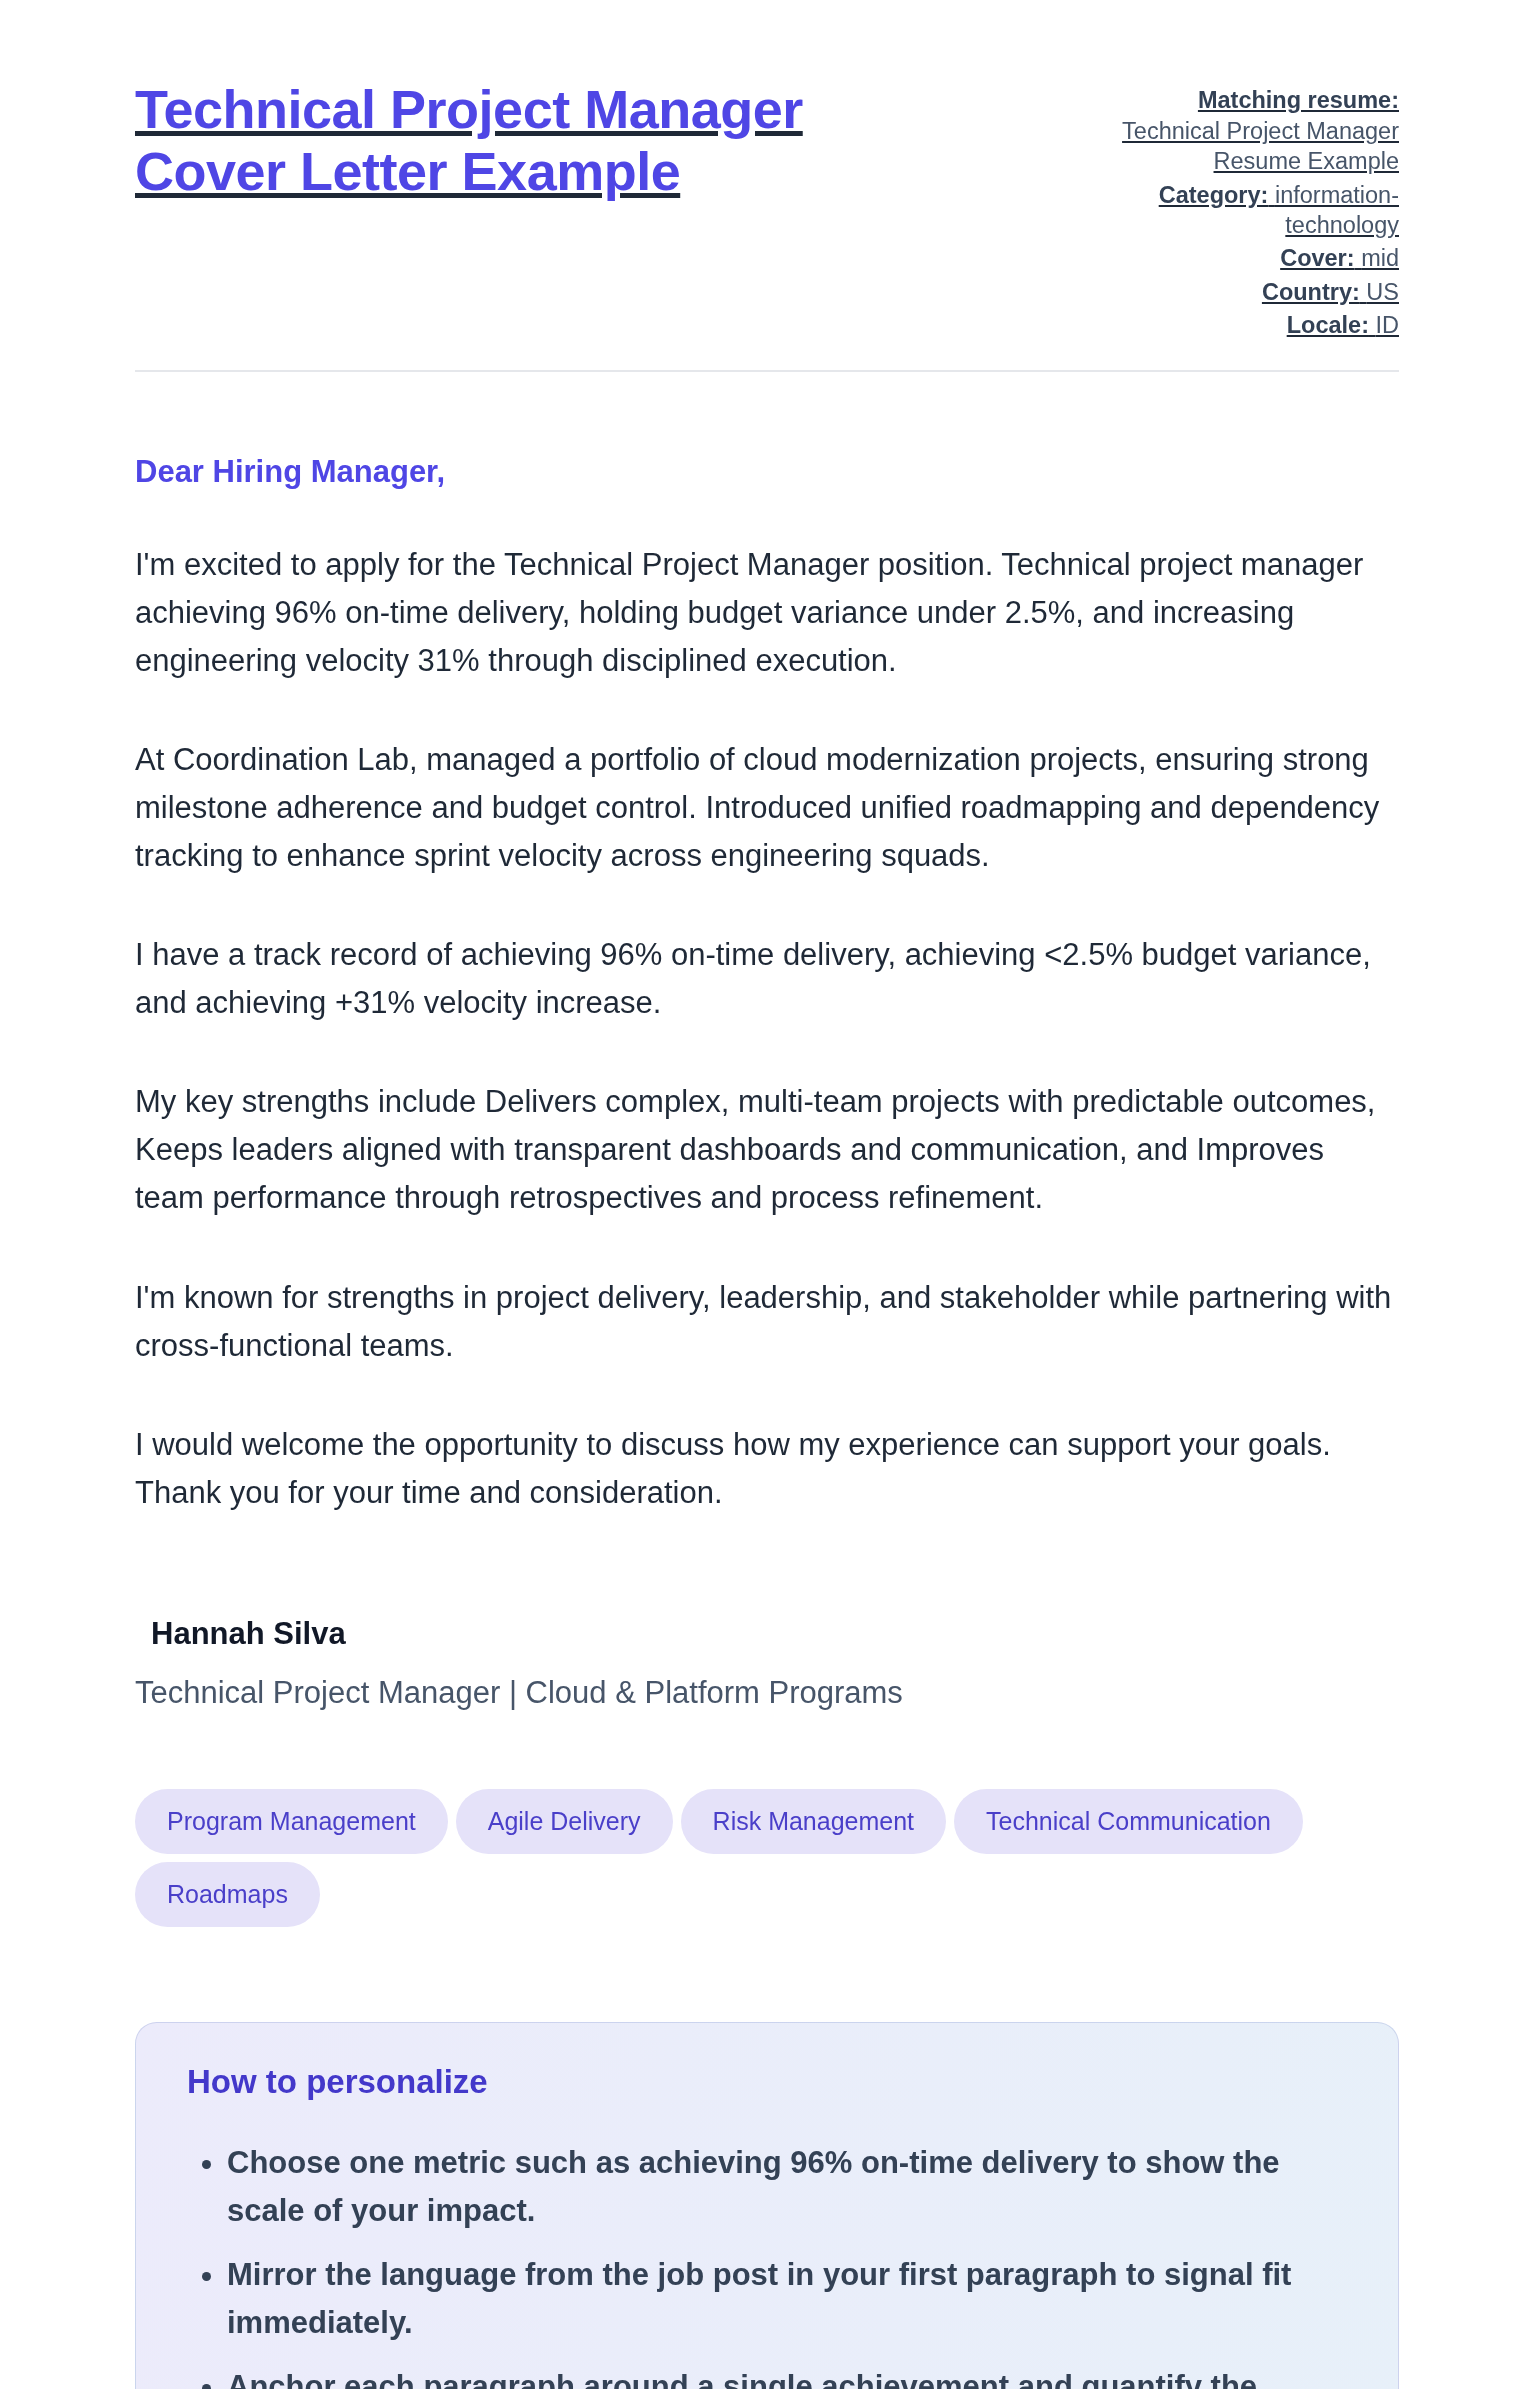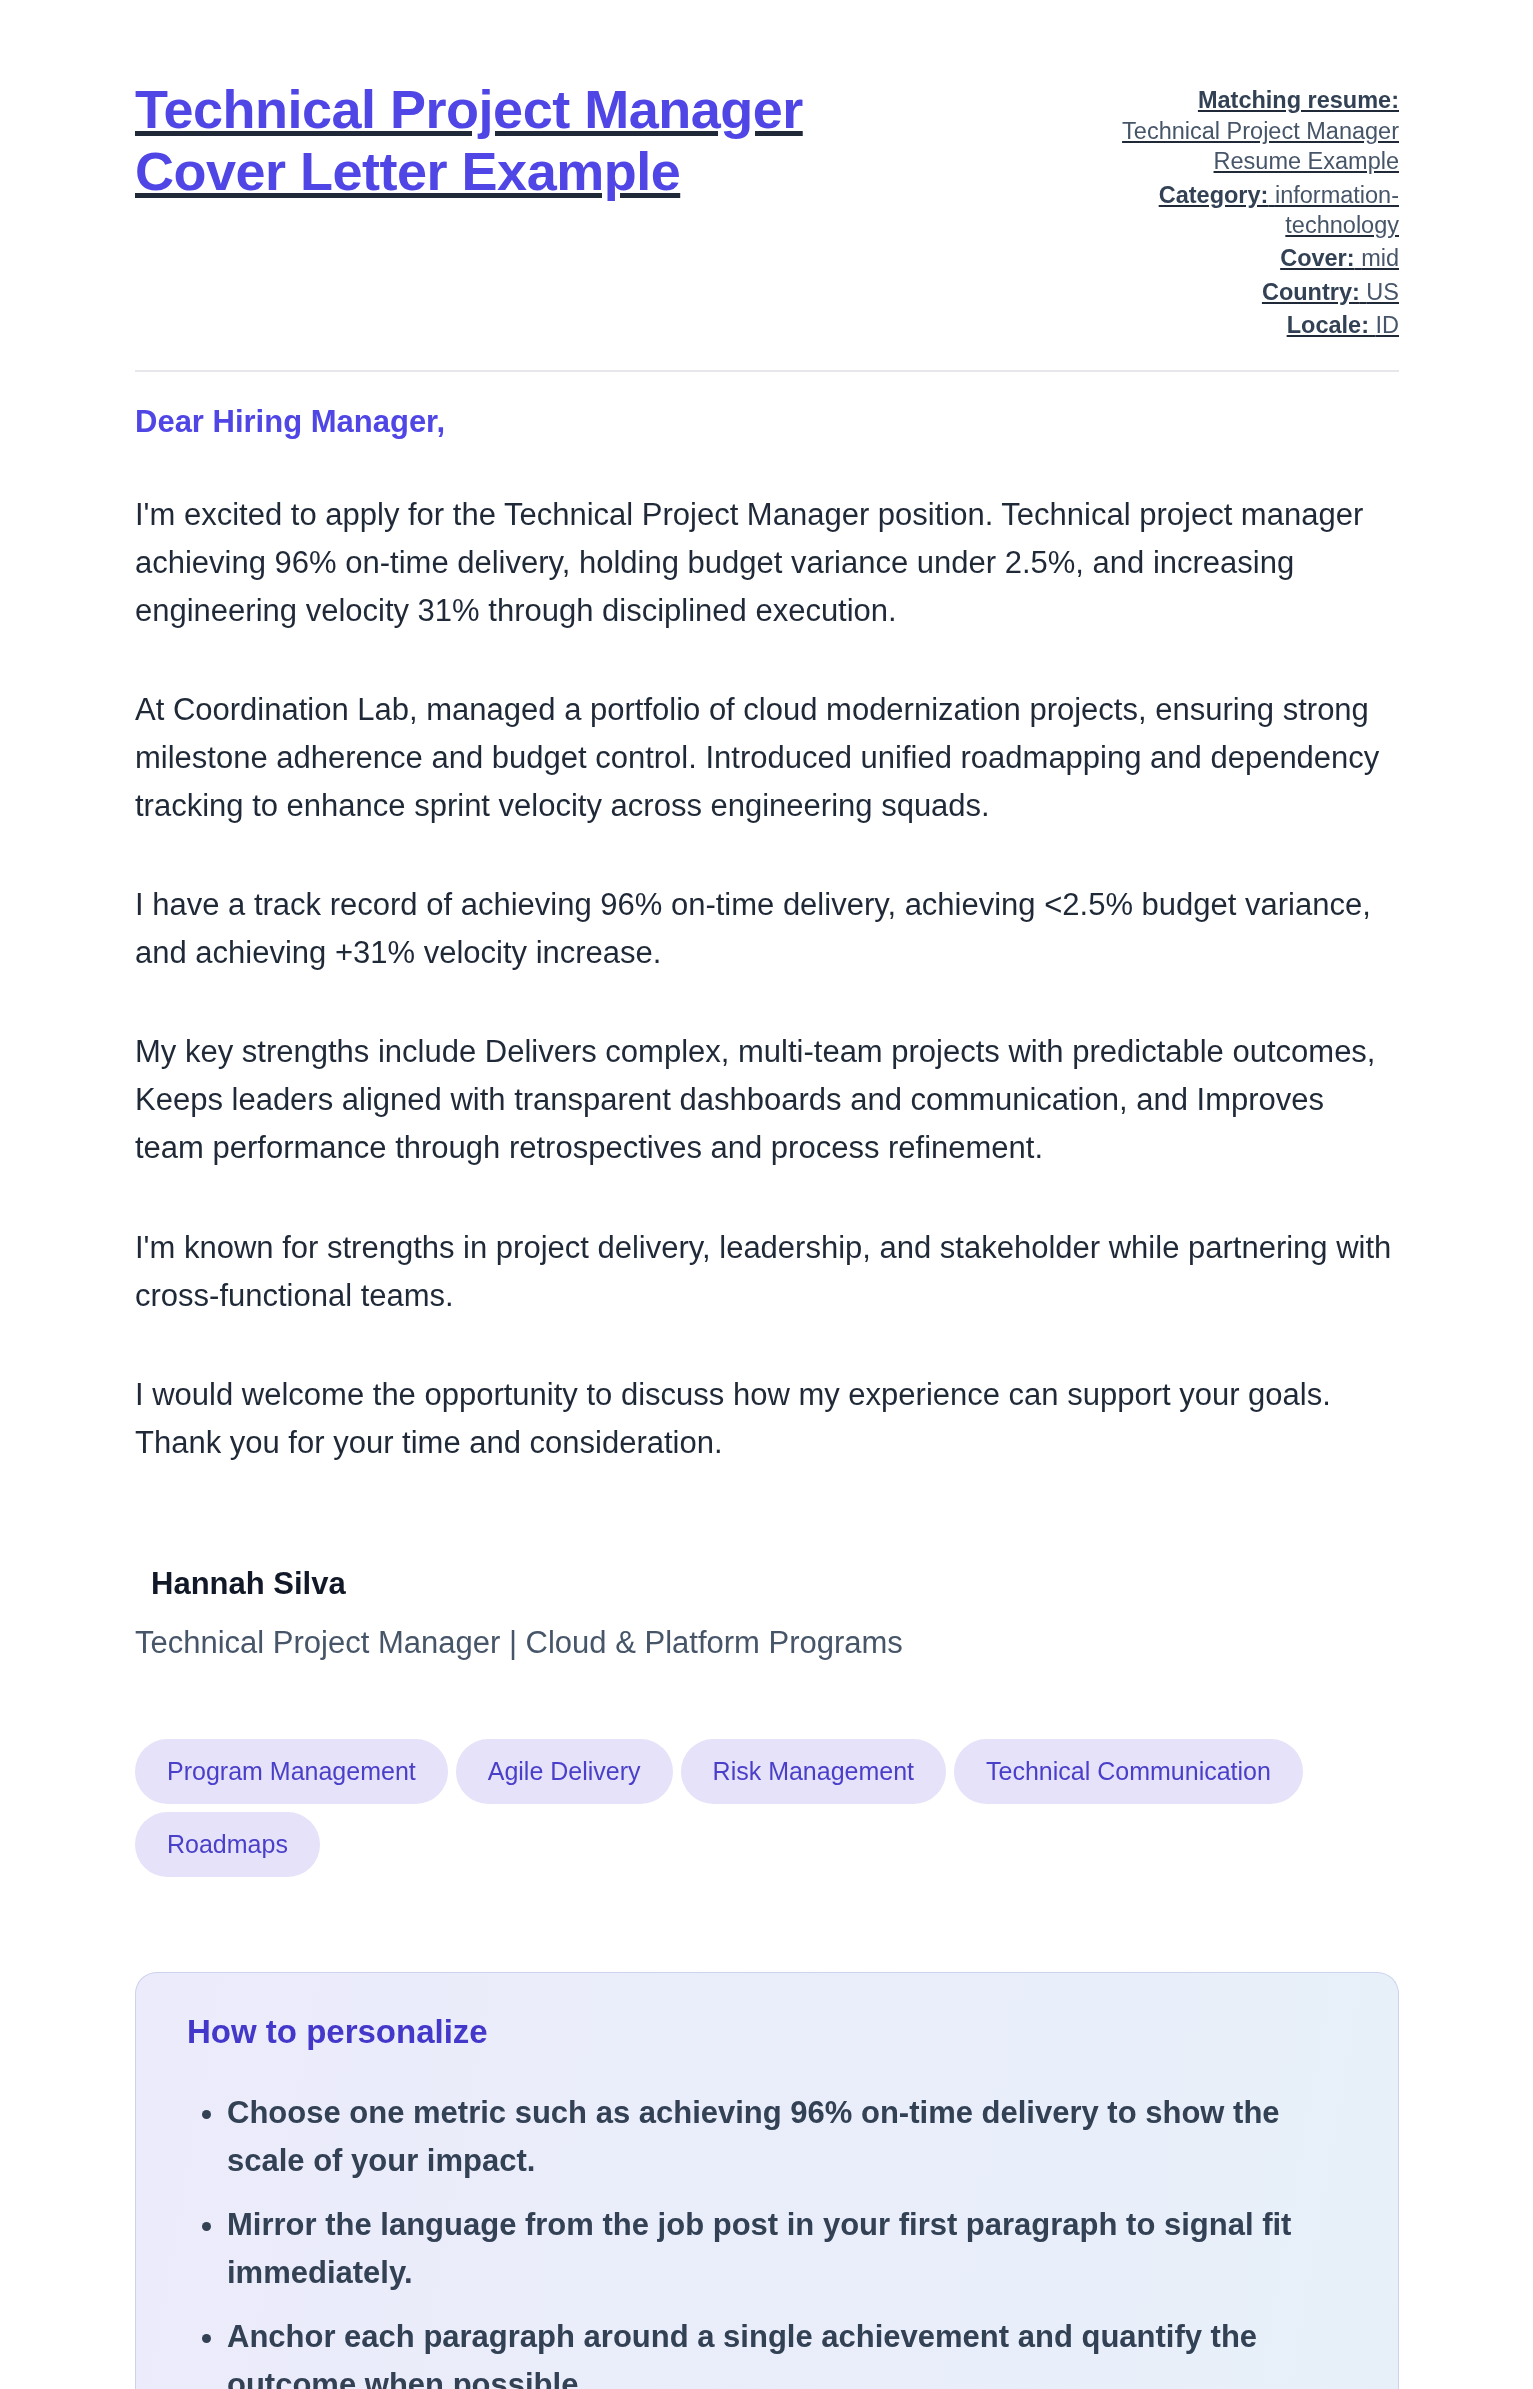--- a/index.html
+++ b/index.html
@@ -58,21 +58,21 @@
 
   .divider{
     border:none;
     border-top:2.7px solid var(--divider);
     margin:27px 0 0;
   }
 
   
   .letter{max-width:1263px;}
   .greeting{
-    margin:32px 0 0;
+    margin:82px 0 0;
     font-size:31px;
     font-weight:700;
     color:var(--accent);
   }
   .para{
     margin:51px 0 0;
     font-size:31px;
     line-height:1.55;
     color:var(--body-text);
   }

